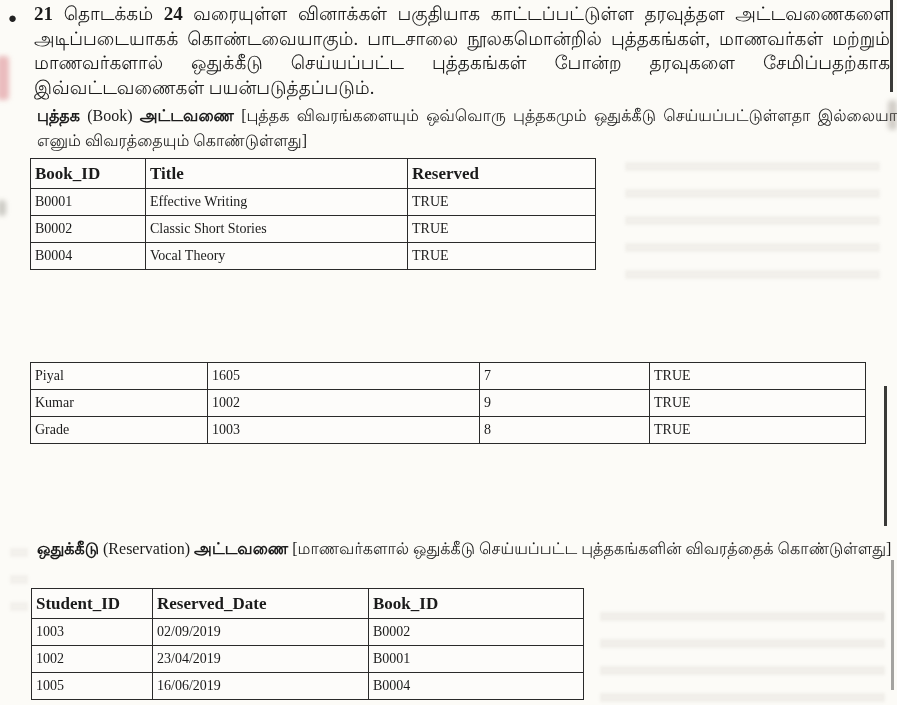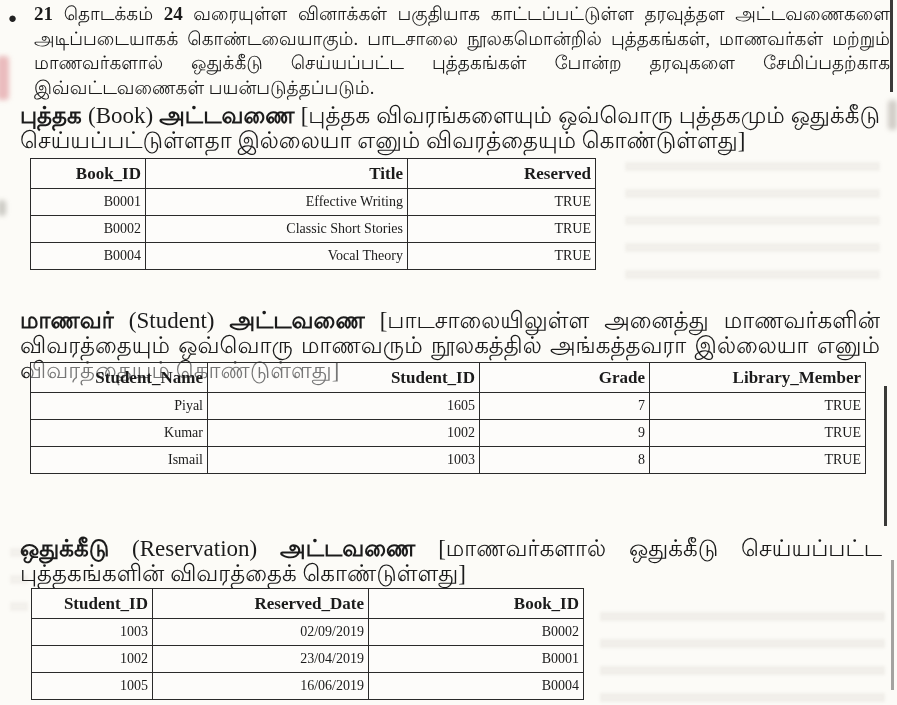--- a/index.html
+++ b/index.html
@@ -16,38 +16,38 @@
     position: absolute; left: 8px; top: 11px;
     font-size: 15px; color: #222; line-height: 15px;
   }
   .intro {
     position: absolute; left: 34px; top: 2px; width: 856px;
     font-size: 18.5px; line-height: 24.5px; text-align: justify;
     margin: 0;
   }
   .intro b { font-size: 19px; margin-top: 24px; }
   .section-heading {
-    position: absolute; left: 20px; width: 860px;
-    font-size: 23px; line-height: 25px; text-align: justify;
+    position: absolute; left: 37px; width: 860px;
+    font-size: 16px; line-height: 25px; text-align: justify;
     margin: 0;
   }
   .heading-book        { top: 103px; }
   .heading-student     { top: 308px; }
   .heading-reservation { top: 536px; width: 862px; }
   .section-heading .t-bold { font-weight: bold; }
 
   table.data-table {
     position: absolute;
     border-collapse: collapse;
     table-layout: fixed;
     background: rgba(255,255,255,0.4);
   }
   table.data-table th, table.data-table td {
     border: 1.6px solid #2a2a2a;
-    text-align: right;
+    text-align: left;
     vertical-align: middle;
     padding: 0 4px;
     overflow: hidden;
     white-space: nowrap;
   }
   table.data-table th { font-size: 17px; font-weight: bold; height: 29px; }
   table.data-table td { font-size: 14px; height: 26px; }
 
   .table-book        { left: 30px;  top: 158px; width: 565px; }
   .table-student     { left: 30px;  top: 362px; width: 835px; }
@@ -119,55 +119,43 @@
       <td>TRUE</td>
     </tr>
     <tr>
       <td>B0004</td>
       <td>Vocal Theory</td>
       <td>TRUE</td>
     </tr>
   </tbody>
     </table>
 
-  <p class="section-heading heading-student">
-    <span class="t-bold">மாணவர்</span>
-    <span>(Student)</span>
-    <span class="t-bold">அட்டவணை</span>
-    <span>[பாடசாலையிலுள்ள அனைத்து மாணவர்களின் விவரத்தையும் ஒவ்வொரு மாணவரும் நூலகத்தில் அங்கத்தவரா இல்லையா எனும் விவரத்தையும் கொண்டுள்ளது]</span>
-  </p>
 
   <table class="data-table table-student">
     <colgroup>
         <col style="width:177px">
         <col style="width:272px">
         <col style="width:170px">
         <col style="width:216px">
       </colgroup>
     <tbody>
-        <tr>
-      <th>Student_Name</th>
-      <th>Student_ID</th>
-      <th>Grade</th>
-      <th>Library_Member</th>
-    </tr>
     <tr>
       <td>Piyal</td>
       <td>1605</td>
       <td>7</td>
       <td>TRUE</td>
     </tr>
     <tr>
       <td>Kumar</td>
       <td>1002</td>
       <td>9</td>
       <td>TRUE</td>
     </tr>
     <tr>
-      <td>Ismail</td>
+      <td>Grade</td>
       <td>1003</td>
       <td>8</td>
       <td>TRUE</td>
     </tr>
   </tbody>
     </table>
 
   <p class="section-heading heading-reservation">
     <span class="t-bold">ஒதுக்கீடு</span>
     <span>(Reservation)</span>

